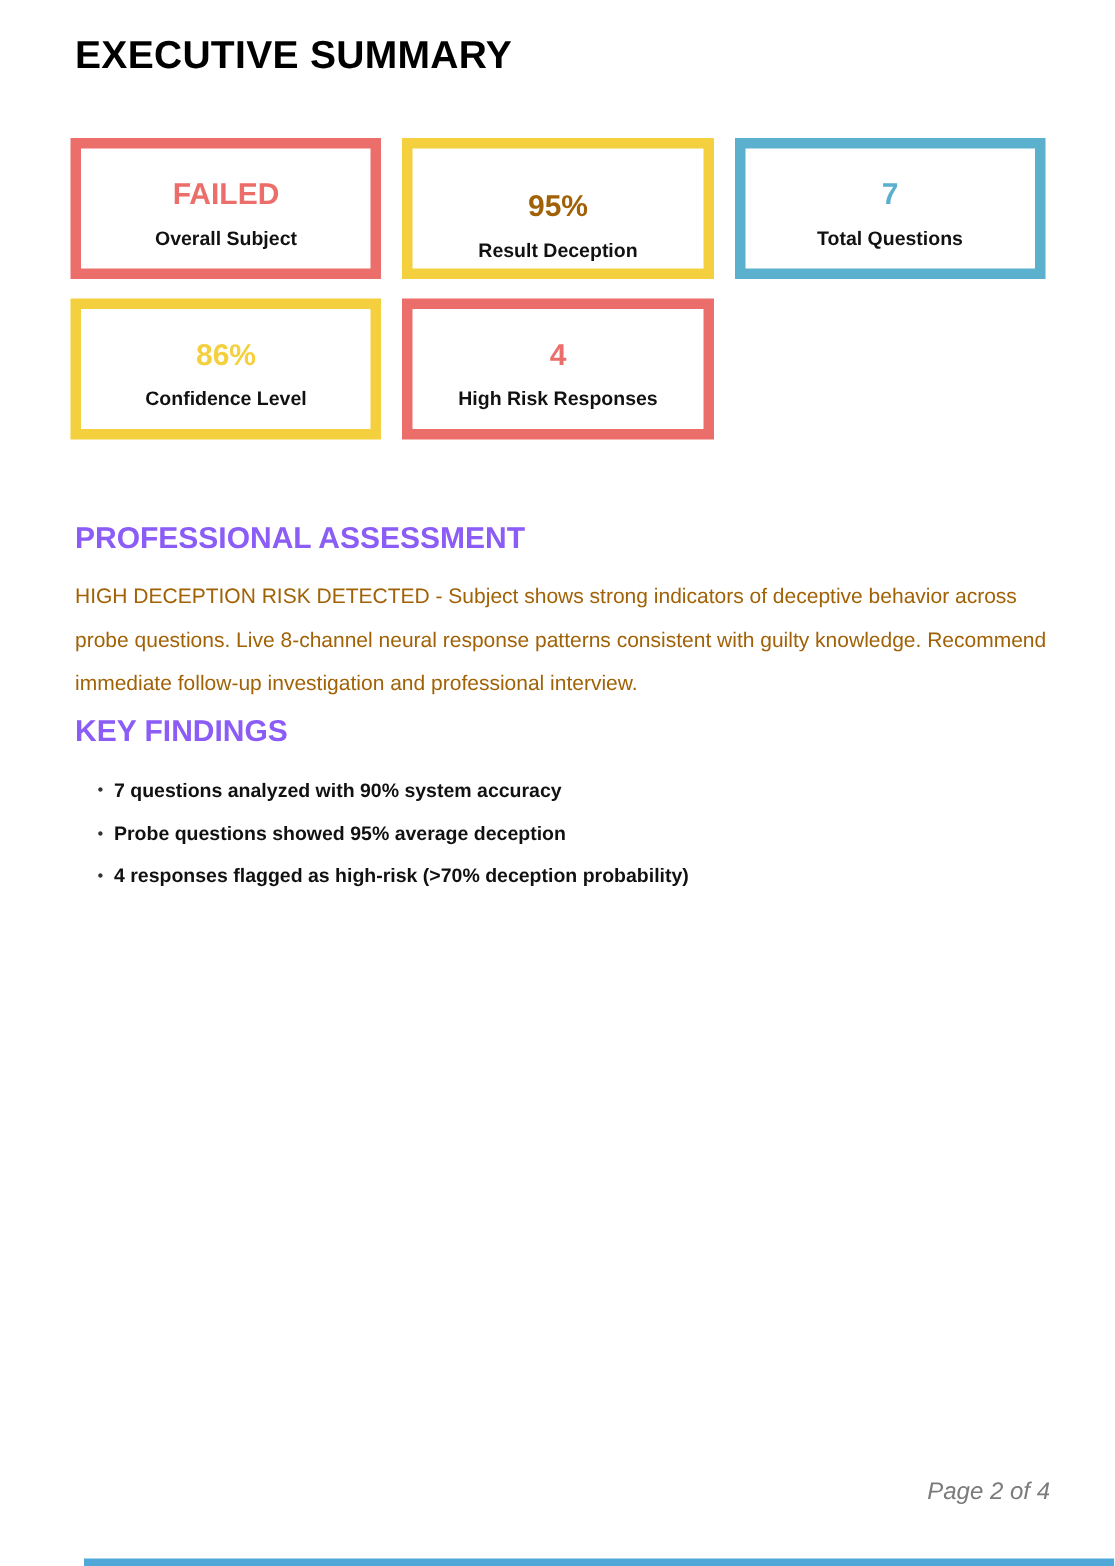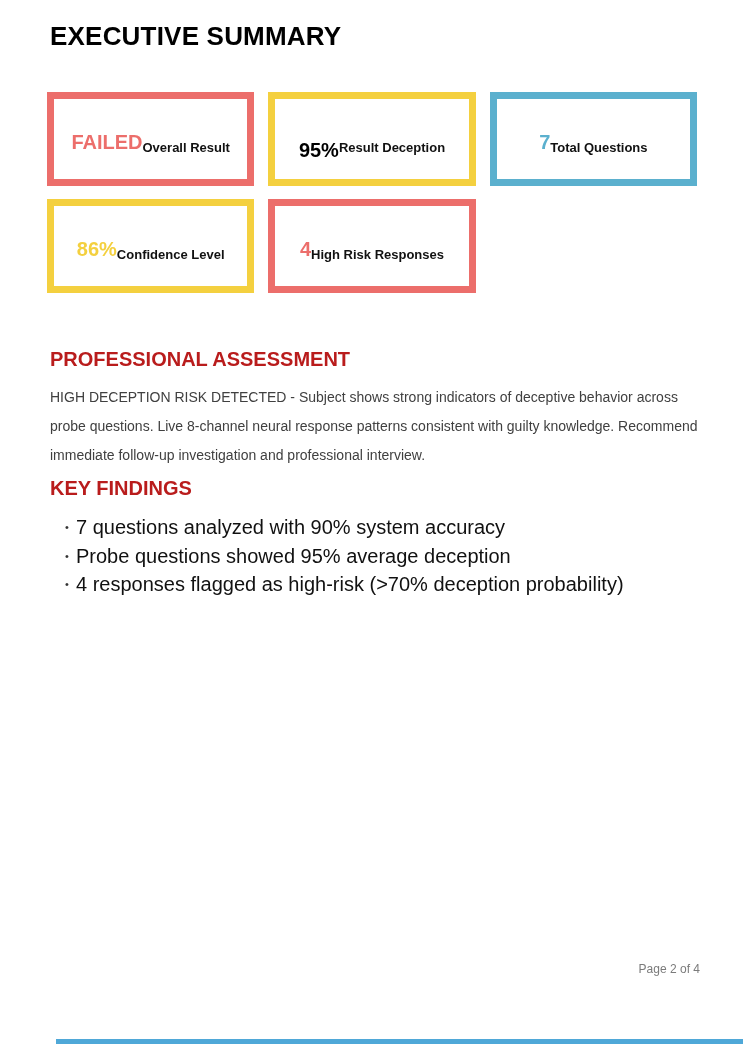--- a/index.html
+++ b/index.html
@@ -28,21 +28,21 @@
     display: grid;
     grid-template-columns: repeat(3, 1fr);
     gap: 13px 14px;
   }
   .card {
     box-sizing: border-box;
     height: 94px;
     border: 7px solid #ccc;
     background: #fff;
     display: flex;
-    flex-direction: row;
+    flex-direction: column;
     align-items: center;
     justify-content: center;
     text-align: center;
     padding-top: 6px;
   }
   .card .value {
     font-size: 20px;
     font-weight: bold;
     line-height: 22px;
   }
@@ -52,87 +52,88 @@
     font-weight: bold;
     color: #111;
     line-height: 15px;
   }
 
   h2.section {
     margin: 54px 0 0 3px;
     font-size: 20px;
     line-height: 24px;
     font-weight: bold;
-    color: #b91c1c;
+    color: #8b5cf6;
   }
   h2.section.second { margin-top: 6px; }
 
   p.body-text {
     margin: 12px 0 0 3px;
     width: 652px;
     font-size: 14px;
     line-height: 29px;
-    color: #404040;
+    color: #a16207;
     font-weight: normal;
   }
 
   ul.findings {
     list-style: none;
     margin: 13px 0 0 18px;
     padding: 0;
   }
   ul.findings li {
     position: relative;
     padding-left: 11px;
-    font-size: 20px;
-    font-weight: normal;
+    font-size: 13px;
+    font-weight: bold;
     line-height: 28.5px;
     color: #111;
   }
   ul.findings li::before {
     content: "\2022";
     position: absolute;
     left: 0;
     top: 0;
     font-size: 11px;
     font-weight: normal;
     line-height: 28.5px;
     color: #333;
   }
 
   .footer {
     position: absolute;
     right: 43px;
-    top: 962px;
-    font-size: 12px;
+    top: 986px;
+    font-size: 16px;
     color: #7b7b7b;
+    font-style: italic;
   }
 
   .bottom-bar {
     position: absolute;
     left: 56px;
     right: 0;
     bottom: 0;
     height: 5px;
   }
 </style>
 </head>
 <body>
 
 <div class="page">
   <div class="content">
     <h1 class="title">EXECUTIVE SUMMARY</h1>
 
     <div class="cards" id="cards">
         <div class="card" style="border-color: rgb(236, 110, 107);">
           <div class="value" style="color: rgb(236, 110, 107);">FAILED</div>
-          <div class="label">Overall Result</div>
+          <div class="label">Overall Subject</div>
         </div>
         <div class="card" style="border-color: rgb(244, 208, 63);">
-          <div class="value" style="color: #000000; margin-top: 16px;">95%</div>
+          <div class="value" style="color: #a16207; margin-top: 16px;">95%</div>
           <div class="label">Result Deception</div>
         </div>
         <div class="card" style="border-color: rgb(91, 176, 206);">
           <div class="value" style="color: rgb(91, 176, 206);">7</div>
           <div class="label">Total Questions</div>
         </div>
         <div class="card" style="border-color: rgb(244, 208, 63);">
           <div class="value" style="color: rgb(244, 208, 63);">86%</div>
           <div class="label">Confidence Level</div>
         </div>

